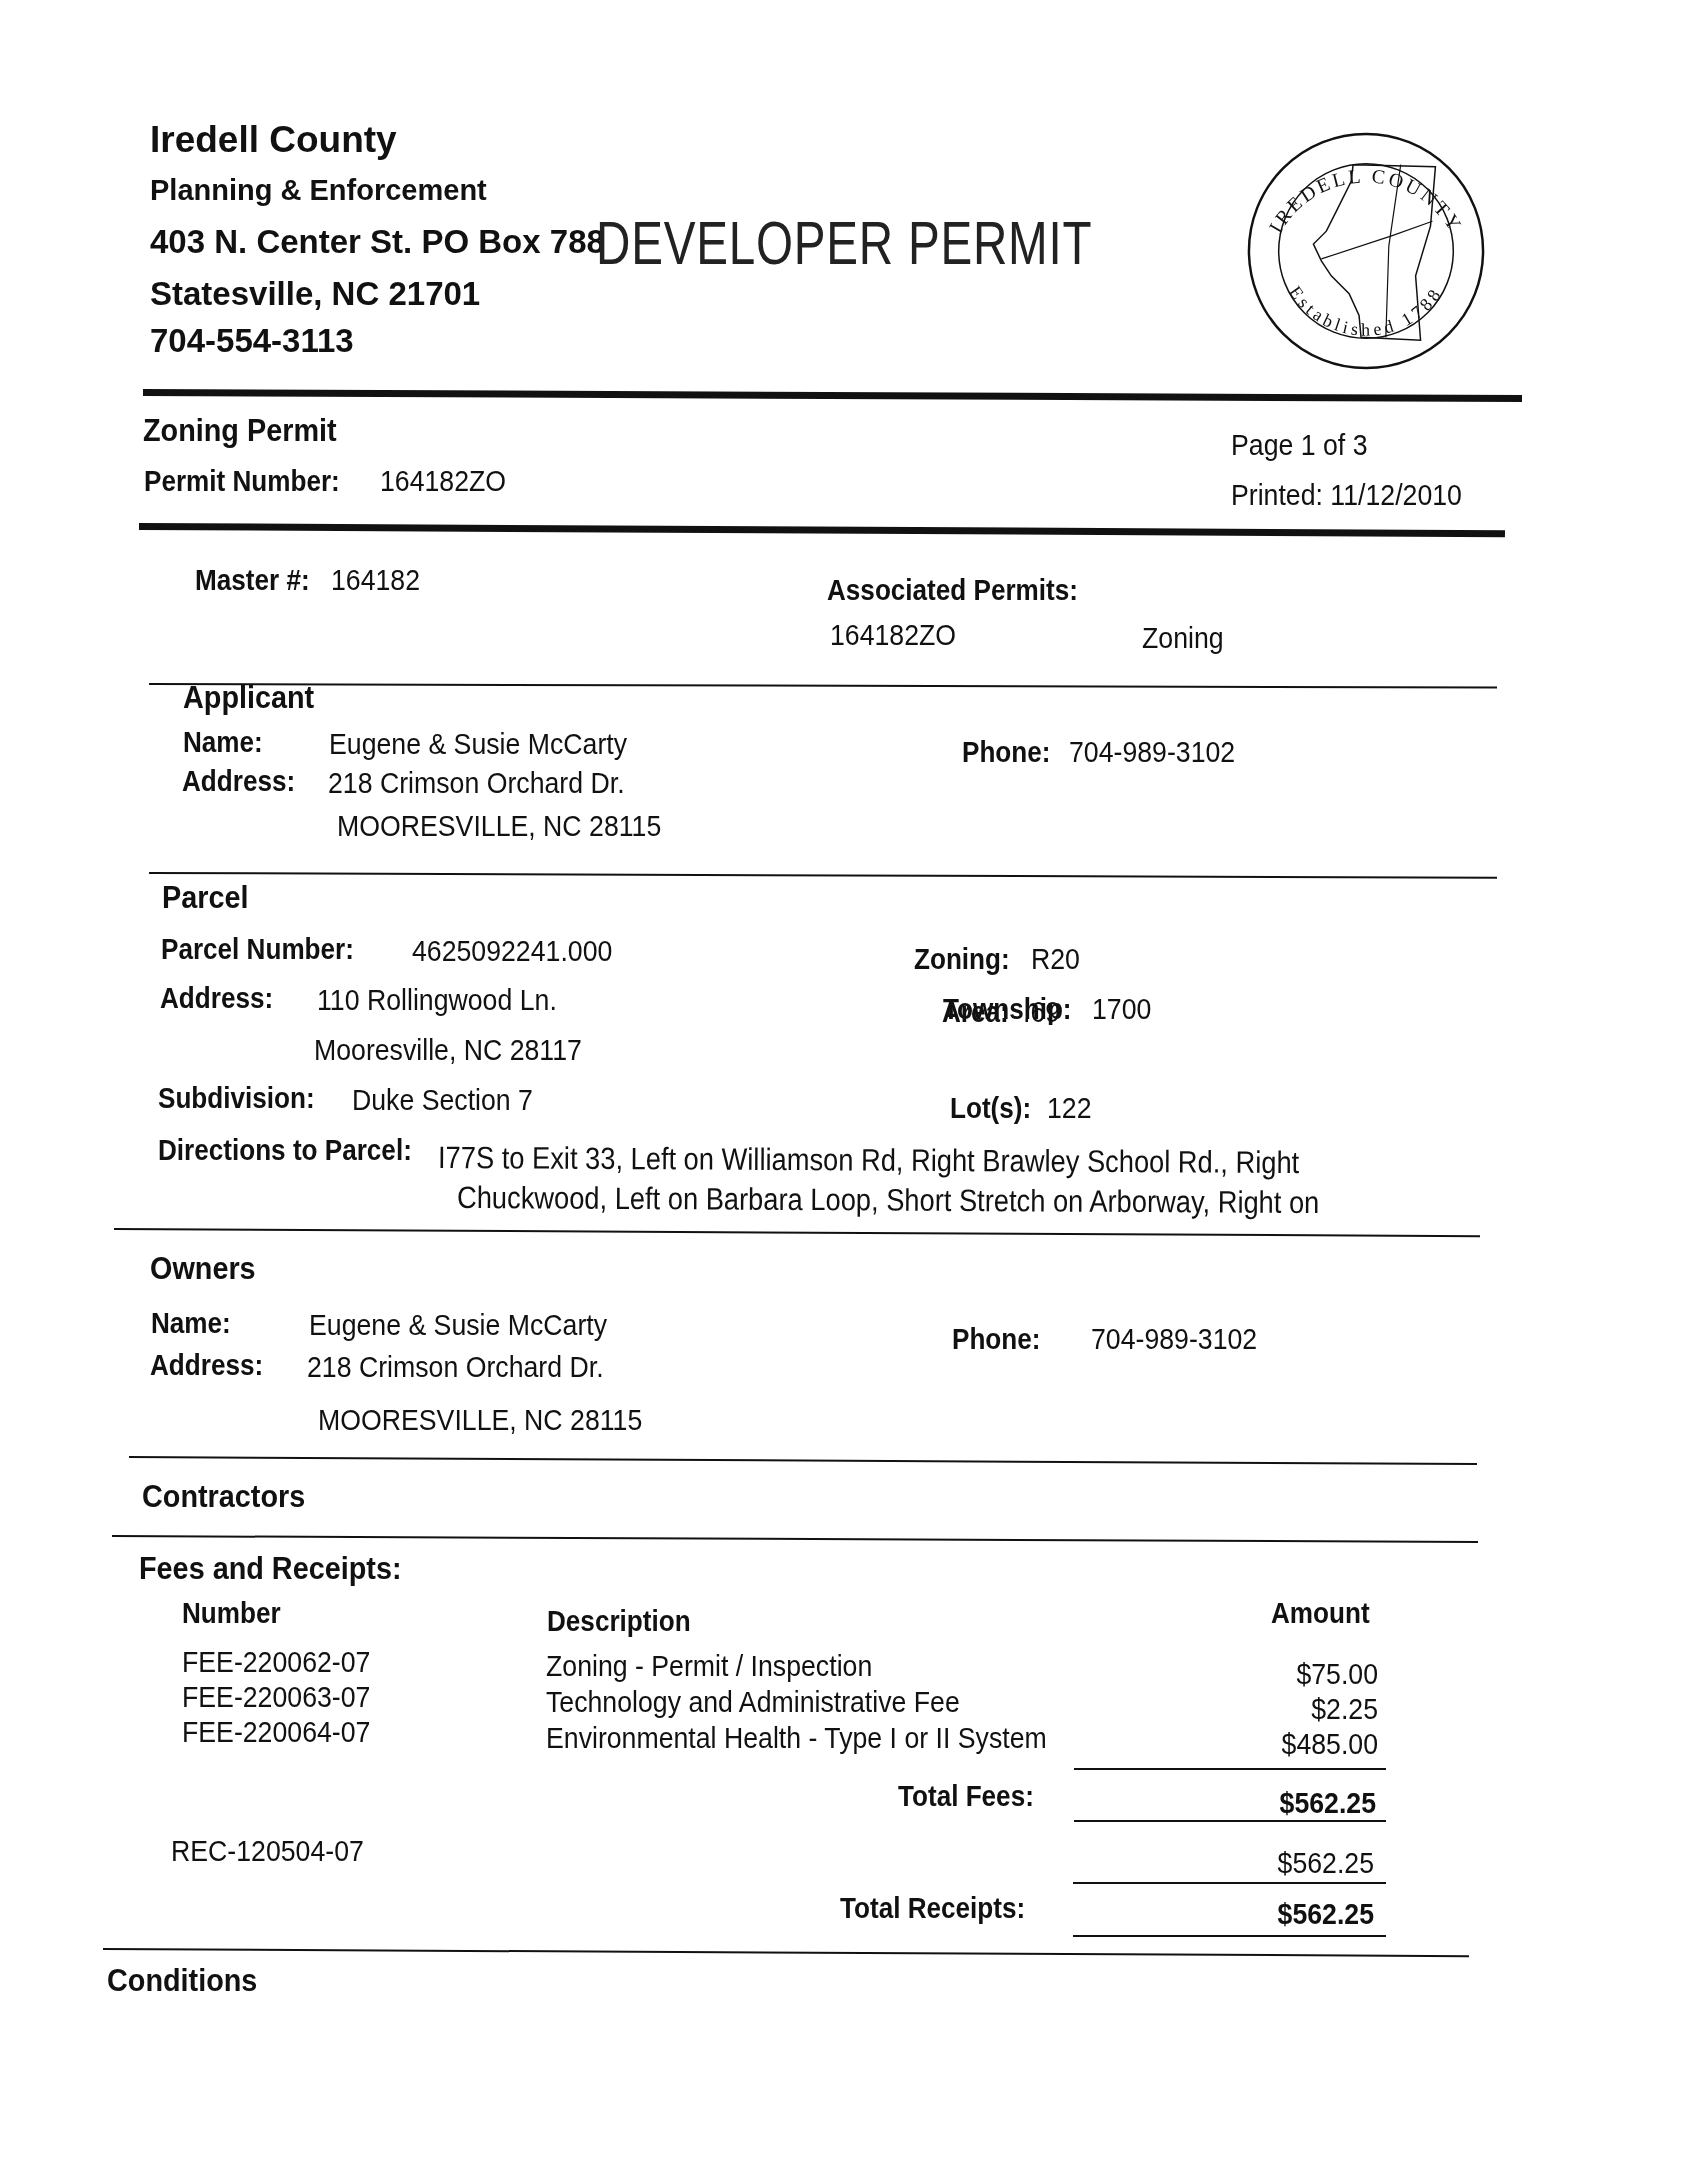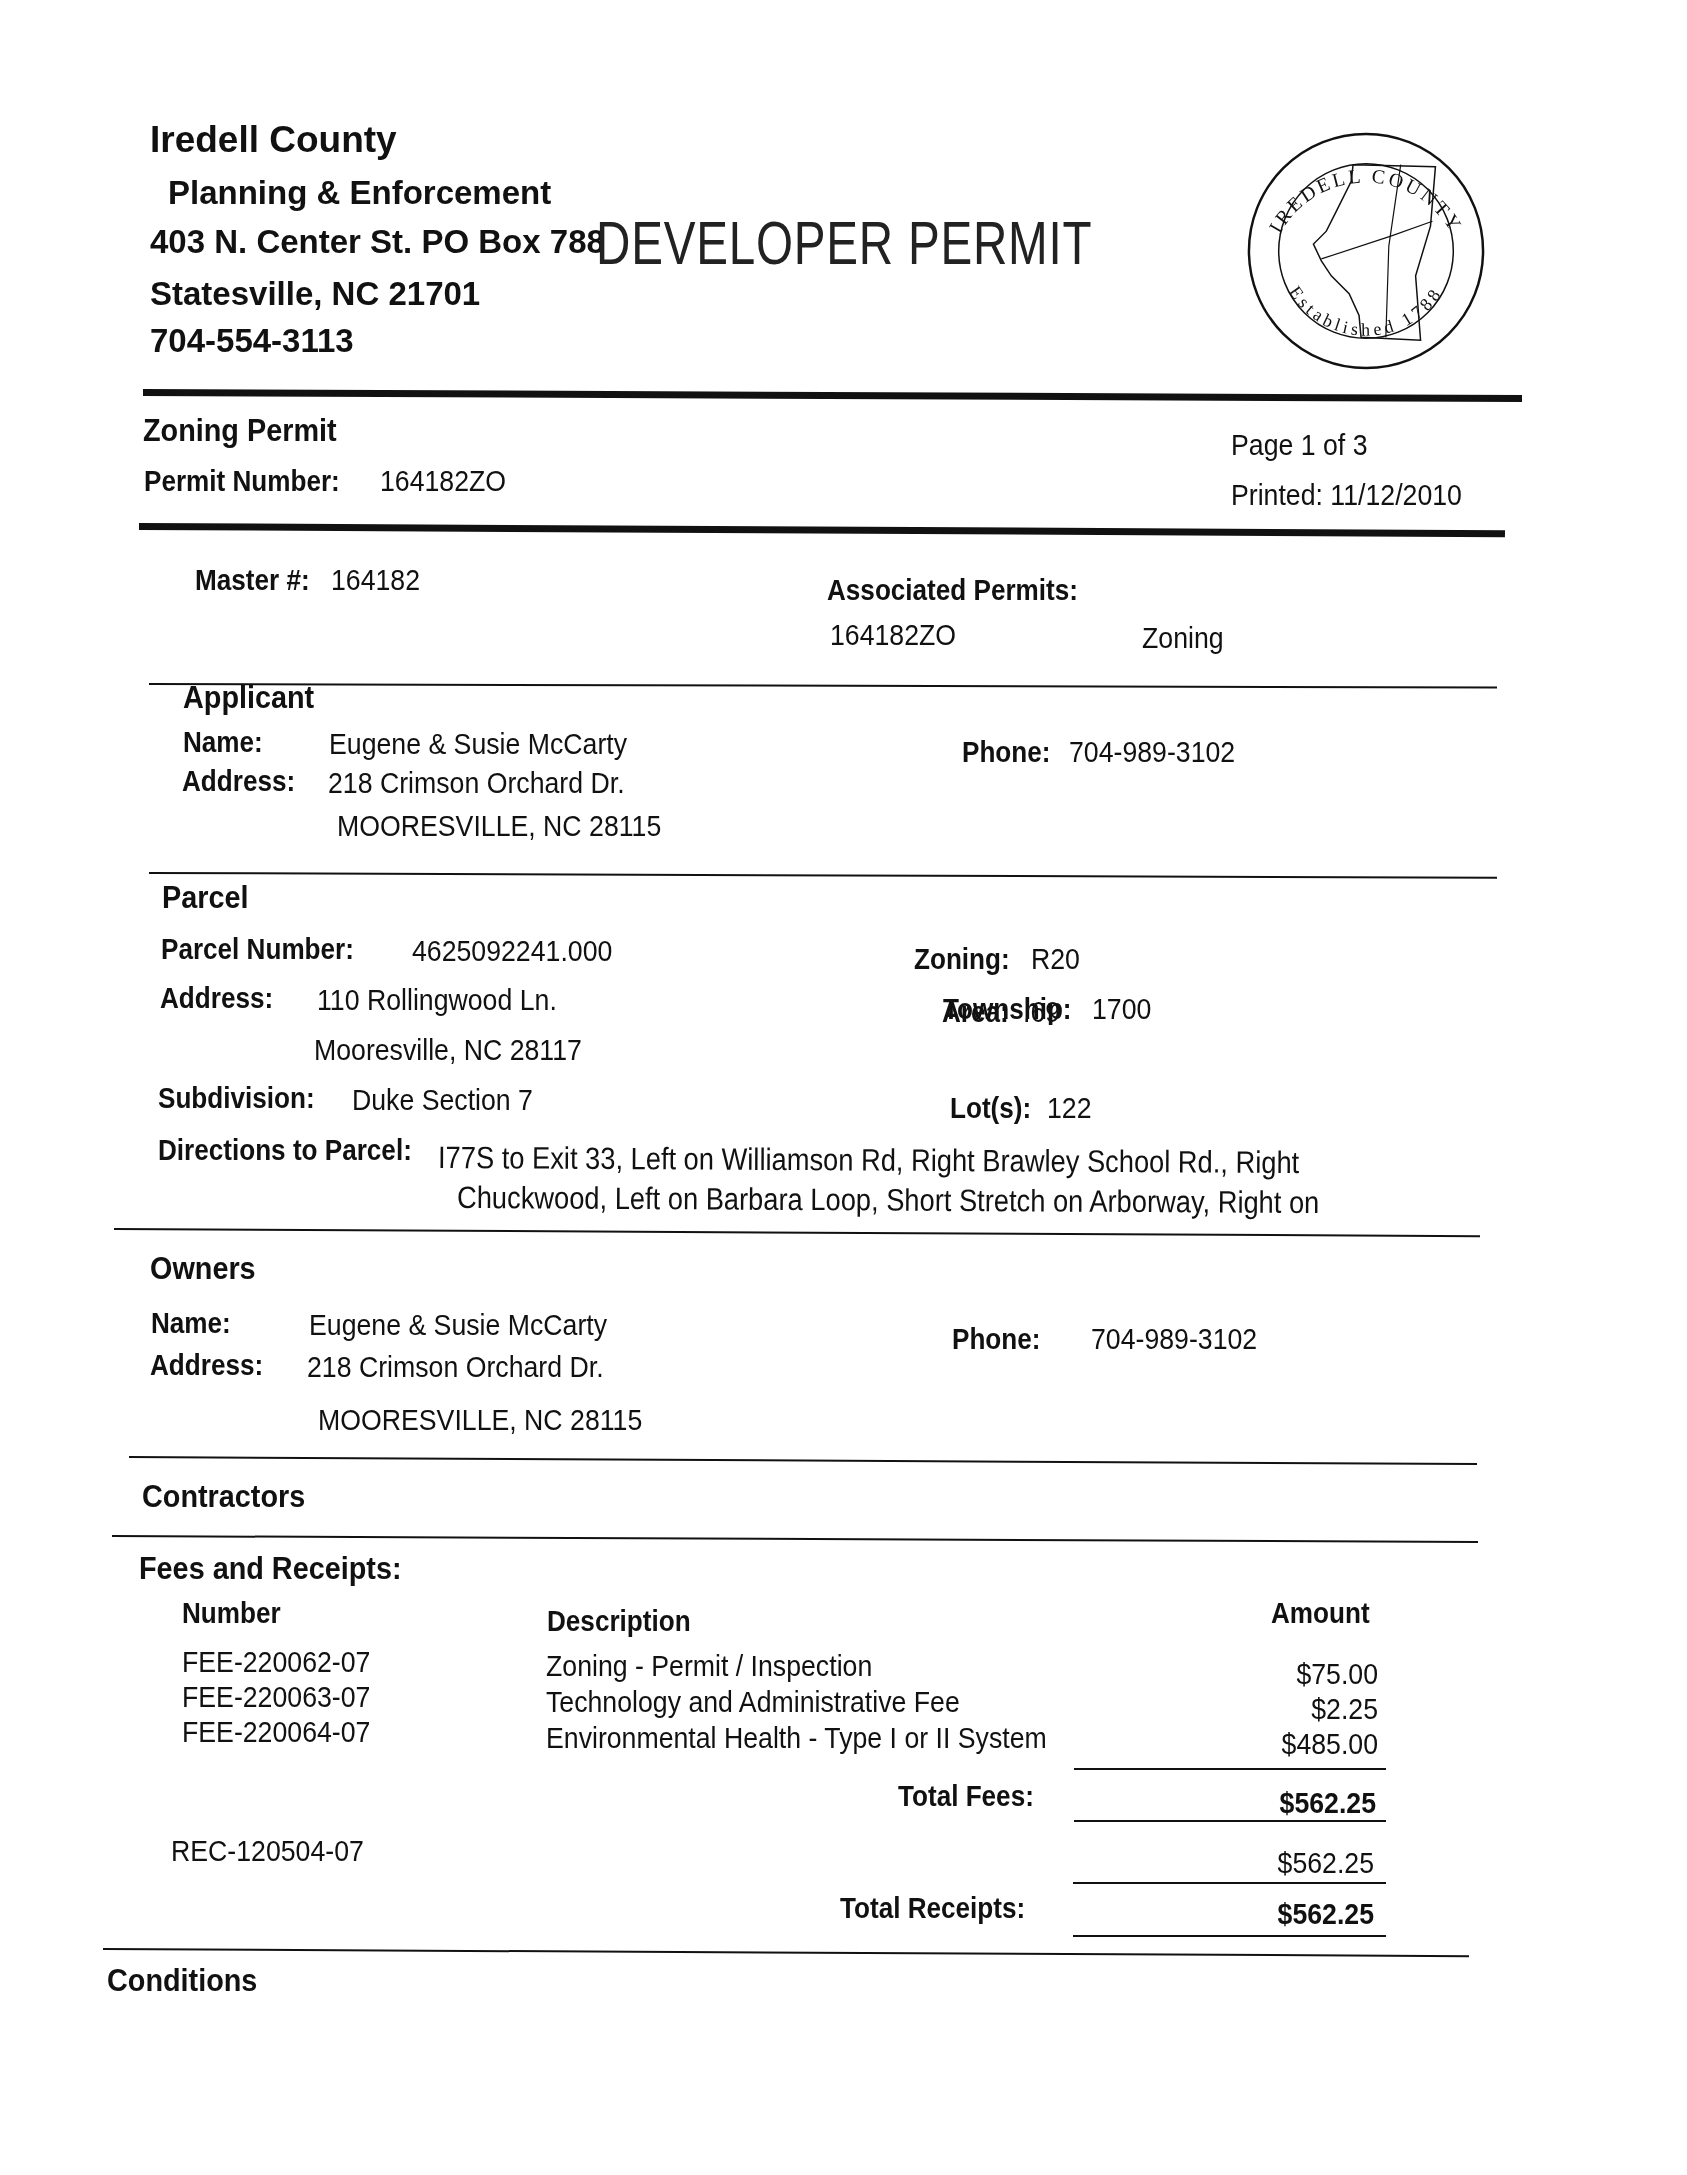--- a/index.html
+++ b/index.html
@@ -19,21 +19,21 @@
     font-size: 61px; letter-spacing: 1px; color: #222;
     transform: scaleX(0.78); transform-origin: left;
     font-family: "Liberation Sans", sans-serif;
   }
   .right { text-align: right; }
 </style>
 </head>
 <body>
 
 <div class="abs hdr-big" style="left:150px;top:119px;">Iredell County</div>
-<div class="abs hdr" style="left:150px;top:174px;font-size:33px;margin-left:18px;">Planning &amp; Enforcement</div>
+<div class="abs hdr" style="left:150px;top:174px;font-size:29px;">Planning &amp; Enforcement</div>
 <div class="abs hdr" style="left:150px;top:223px;font-size:33px;">403 N. Center St.  PO Box 788</div>
 <div class="abs hdr" style="left:150px;top:275px;font-size:33px;">Statesville, NC 21701</div>
 <div class="abs hdr" style="left:150px;top:322px;font-size:33px;">704-554-3113</div>
 
 <div class="abs stamp" style="left:596px;top:208px;">DEVELOPER PERMIT</div>
 
 <div class="abs" style="left:1242px;top:127px;width:248px;height:248px;">
   <svg width="248" height="248" viewBox="0 0 250 250">
     <circle cx="125" cy="125" r="118" fill="none" stroke="#111" stroke-width="2.5"></circle>
     <circle cx="125" cy="125" r="88" fill="none" stroke="#111" stroke-width="1.5"></circle>

